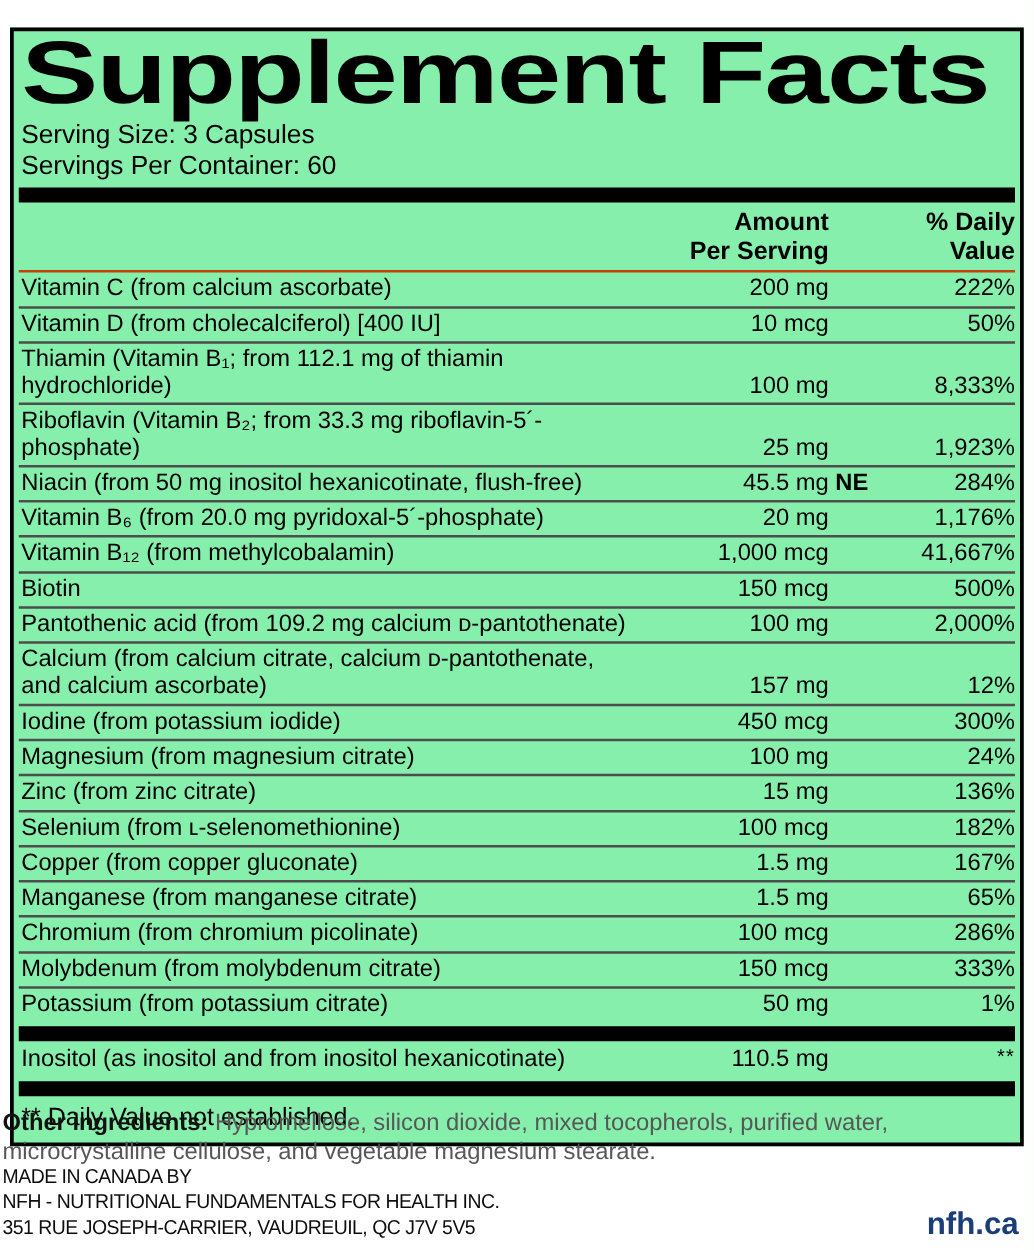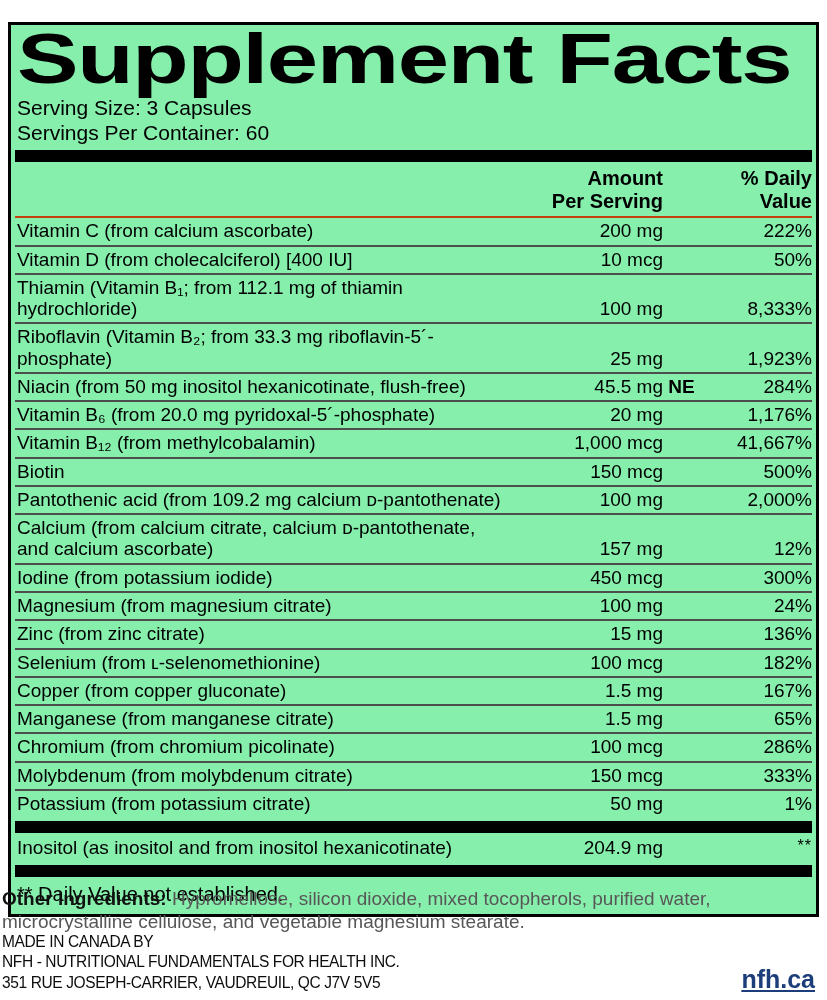--- a/index.html
+++ b/index.html
@@ -98,21 +98,20 @@
     color: #0d0d0d;
     transform: scaleX(0.97);
     transform-origin: 0 0;
   }
 
   .website {
     position: absolute;
     right: 12px; bottom: 6px;
     font-size: 25px;
     font-weight: bold;
-    text-decoration: underline;
   }
 </style>
 </head>
 <body>
 
 <div class="facts-box">
   <div class="facts-title">Supplement Facts</div>
   <div class="serving-info">
     <div>Serving Size: 3 Capsules</div>
     <div>Servings Per Container: 60</div>
@@ -249,21 +248,21 @@
     <span class="amt"><span class="amt-text">50 mg</span></span>
     <span class="dv">1%</span>
   </div>
 </div>
 
   <div class="thick-bar mid"></div>
 
   <div id="rows-extra">
   <div class="row">
     <span class="lbl">Inositol (as inositol and from inositol hexanicotinate)</span>
-    <span class="amt"><span class="amt-text">204.9 mg</span></span>
+    <span class="amt"><span class="amt-text">110.5 mg</span></span>
     <span class="dv star">**</span>
   </div>
 </div>
 
   <div class="thick-bar mid2"></div>
 
   <div class="footnote-text">** Daily Value not established.</div>
 </div>
 
 <div class="other-ingredients"><span class="oi-head">Other ingredients:</span><span> Hypromellose, silicon dioxide, mixed tocopherols, purified water, microcrystalline cellulose, and vegetable magnesium stearate.</span></div>

